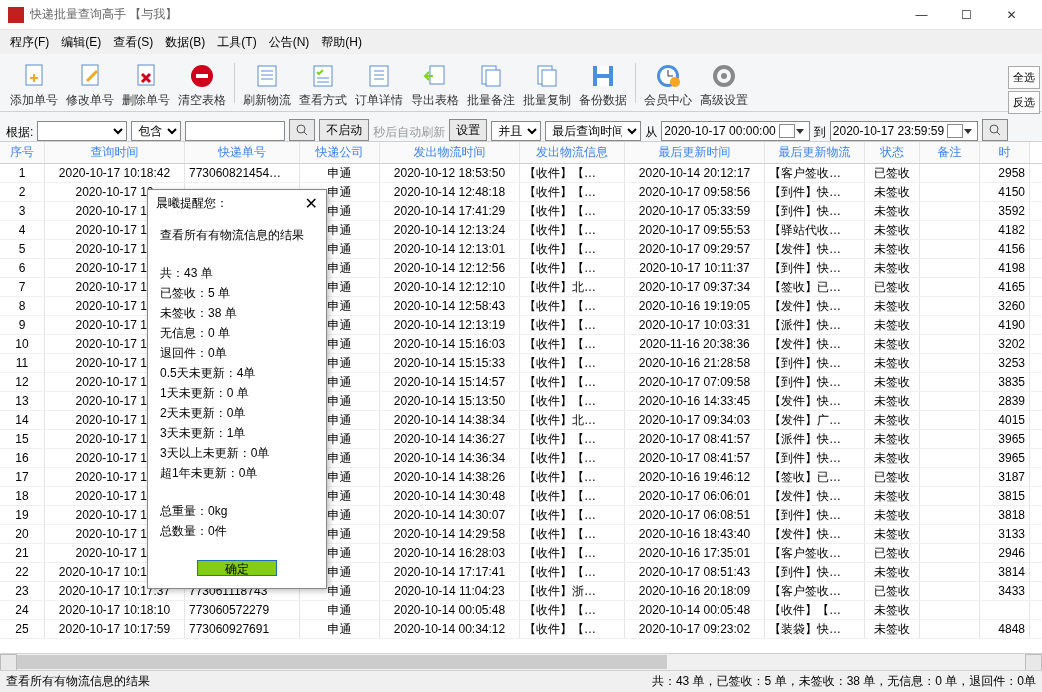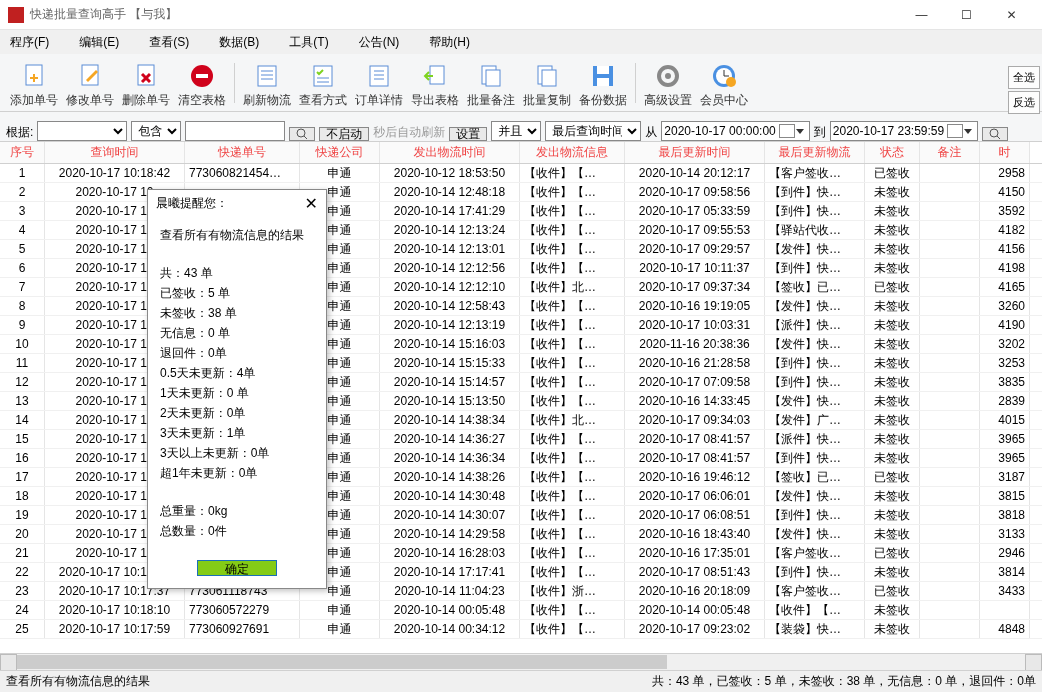--- a/index.html
+++ b/index.html
@@ -1,41 +1,41 @@
 <!DOCTYPE html>
 <html><head>
 <meta charset="utf-8">
 <style>
 * { box-sizing: border-box; margin: 0; padding: 0; font-family: "Microsoft YaHei", "SimSun", sans-serif; font-size: 12px; }
 body { background: #fff; width: 1042px; height: 692px; overflow: hidden; position: relative; display: flex; flex-direction: column; }
 .titlebar { height: 30px; background: #fff; border-bottom: 1px solid #e5e5e5; display: flex; align-items: center; padding: 0 8px; color: #666; }
 .titlebar .ticon { width: 16px; height: 16px; background: #c02020; margin-right: 6px; }
 .titlebar .title { flex: 1; }
 .titlebar .winbtn { width: 45px; height: 28px; display: flex; align-items: center; justify-content: center; color: #333; }
-.menubar { height: 22px; background: #f0f0f0; display: flex; align-items: center; padding: 12px 4px; gap: 18px; }
+.menubar { height: 22px; background: #f0f0f0; display: flex; align-items: center; padding: 12px 4px; }
 .menubar span { padding: 0 6px; color: #000; cursor: default; }
 .toolbar { height: 58px; background: #f5f6f7; border-bottom: 1px solid #d0d0d0; display: flex; align-items: center; padding: 0 6px; position: relative; }
 .toolbar .item { display: flex; flex-direction: column; align-items: center; justify-content: flex-end; width: 56px; height: 52px; }
 .toolbar .item .ic { width: 28px; height: 28px; display: flex; align-items: center; justify-content: center; }
 .toolbar .item .lbl { font-size: 12px; color: #333; margin-top: 2px; }
 .toolbar .sep { width: 1px; height: 40px; background: #d0d0d0; margin: 0 4px; }
 .toolbar .rightbtns { position: absolute; right: 2px; top: 12px; display: flex; flex-direction: column; }
 .toolbar .rightbtns div { border: 1px solid #aaa; padding: 3px 4px; font-size: 11px; background: #fdfdfd; margin-bottom: 2px; text-align: center; }
 .filterbar { height: 30px; background: #f5f6f7; border-bottom: 1px solid #d0d0d0; display: flex; align-items: flex-end; padding: 0 6px; gap: 4px; }
 .filterbar select, .filterbar input[type=text] { border: 1px solid #888; height: 20px; padding: 0 2px; background: #fff; }
-.filterbar .btn { border: 1px solid #888; height: 14px; padding: 0 6px; background: #e9e9e9; display: inline-flex; align-items: center; }
+.filterbar .btn { border: 1px solid #888; height: 22px; padding: 0 6px; background: #e9e9e9; display: inline-flex; align-items: center; }
 .filterbar .gray { color: #999; }
 .filterbar .dateinput { border: 1px solid #888; height: 20px; padding: 0 2px; display: inline-flex; align-items: center; background: #fff; }
 .filterbar .dateinput .cal { width: 16px; height: 14px; border: 1px solid #888; margin-left: 3px; position: relative; }
 .filterbar .dateinput .cal::after { content:""; position:absolute; right:-10px; top:4px; border-left:4px solid transparent; border-right:4px solid transparent; border-top:5px solid #333;}
 .filterbar .dateinput { padding-right: 14px; }
 .tablewrap { flex: 1; overflow: hidden; position: relative; display: flex; flex-direction: column; }
 .thead { height: 22px; background: #fff; border-bottom: 1px solid #d0d0d0; display: flex; }
 .thead div, .trow div { border-right: 1px solid #e5e5e5; padding: 0 4px; height: 100%; display: flex; align-items: center; overflow: hidden; white-space: nowrap; }
-.thead div { color: #ef4444; justify-content: center; background: #fafafa; }
+.thead div { color: #3b82f6; justify-content: center; background: #fafafa; }
 .tbody { flex: 1; overflow-y: auto; overflow-x: hidden; }
 .trow { height: 19px; display: flex; border-bottom: 1px solid #f0f0f0; }
 .c-idx { width: 45px; justify-content: center; }
 .c-qtime { width: 140px; justify-content: center;}
 .c-expno { width: 115px; }
 .c-company { width: 80px; justify-content: center;}
 .c-sendtime { width: 140px; justify-content: center;}
 .c-sendinfo { width: 105px; }
 .c-updtime { width: 140px; justify-content: center;}
 .c-updinfo { width: 100px; }
@@ -184,37 +184,37 @@
           <rect x="8" y="4" width="12" height="8" fill="#fff"></rect>
           <rect x="8" y="16" width="12" height="8" fill="#fff"></rect>
         </svg>
       </div>
       <div class="lbl">备份数据</div>
     </div>
   <div class="sep"></div>
   <div class="item">
       <div class="ic">
         <svg width="28" height="28">
-          <circle cx="14" cy="14" r="9" fill="none" stroke="#888" stroke-width="4"></circle>
-          <circle cx="14" cy="14" r="3" fill="#888"></circle>
-        </svg>
-      </div>
-      <div class="lbl">高级设置</div>
-    </div>
-  <div class="item">
-      <div class="ic">
-        <svg width="28" height="28">
           <circle cx="14" cy="14" r="11" fill="#4a90e2"></circle>
           <circle cx="14" cy="14" r="8" fill="#fff"></circle>
           <line x1="14" y1="14" x2="14" y2="8" stroke="#333"></line>
           <line x1="14" y1="14" x2="19" y2="14" stroke="#333"></line>
           <circle cx="21" cy="20" r="5" fill="#f5a623"></circle>
         </svg>
       </div>
       <div class="lbl">会员中心</div>
+    </div>
+  <div class="item">
+      <div class="ic">
+        <svg width="28" height="28">
+          <circle cx="14" cy="14" r="9" fill="none" stroke="#888" stroke-width="4"></circle>
+          <circle cx="14" cy="14" r="3" fill="#888"></circle>
+        </svg>
+      </div>
+      <div class="lbl">高级设置</div>
     </div>
   <div class="rightbtns">
     <div>全选</div>
     <div>反选</div>
   </div>
 </div>
 
 <div class="filterbar">
   <span>根据:</span>
   <select style="width:90px"></select>

